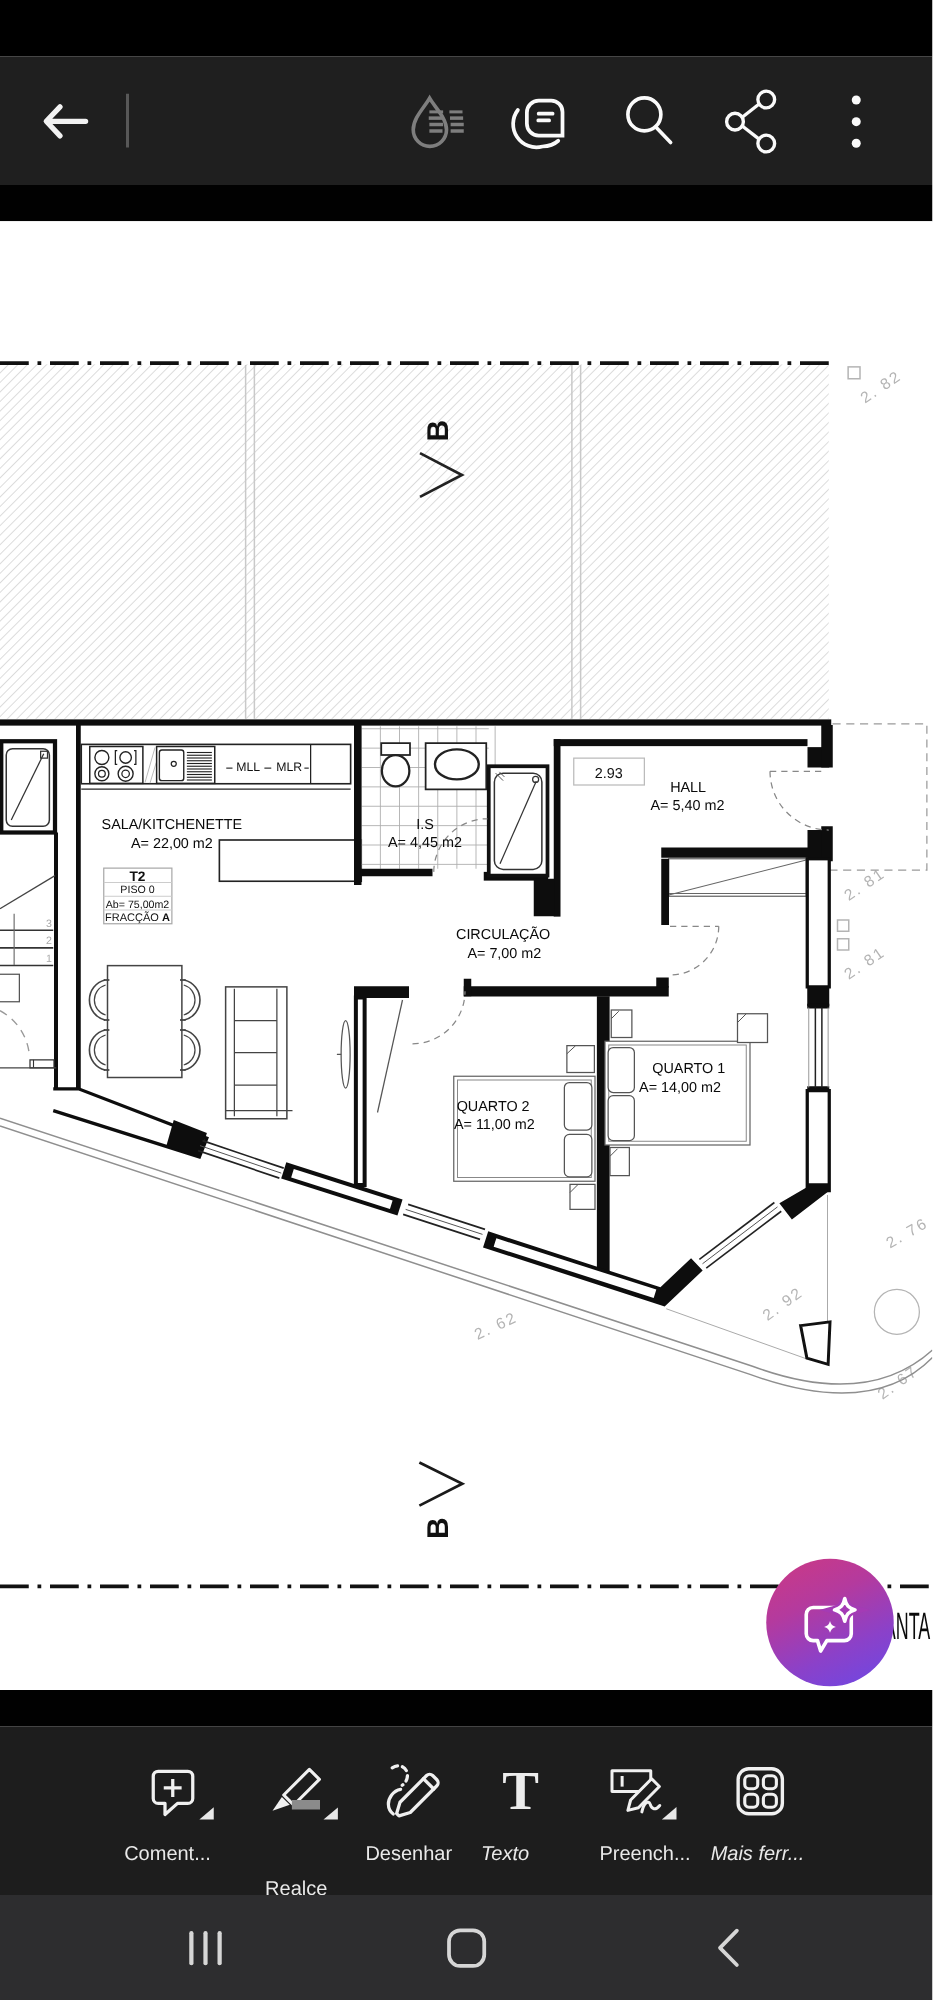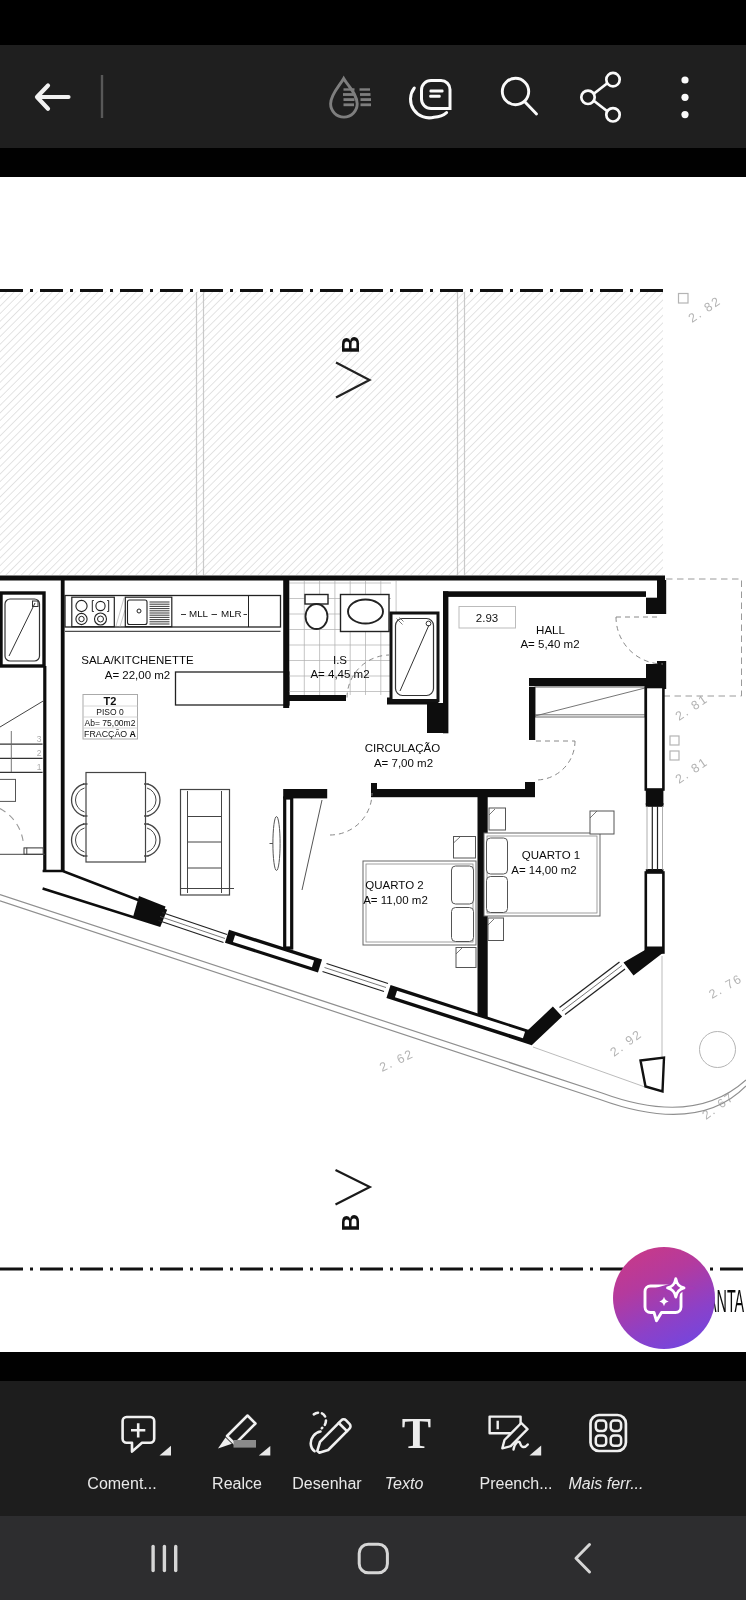--- a/index.html
+++ b/index.html
@@ -351,22 +351,22 @@
     <path d="M541.2,1445.6 L541.2,1455.6 L529.5,1455.6 Z" fill="#e8e8e8"></path>
 
     <g stroke="#f0f0f0">
       <rect x="590.5" y="1415" width="35.4" height="36" rx="8.5" stroke-width="2.7"></rect>
       <rect x="595.8" y="1420.6" width="10.4" height="10.4" rx="3.4" stroke-width="2.5"></rect>
       <rect x="610.7" y="1420.6" width="10.4" height="10.4" rx="3.4" stroke-width="2.5"></rect>
       <rect x="595.8" y="1435.4" width="10.4" height="10.4" rx="3.4" stroke-width="2.5"></rect>
       <rect x="610.7" y="1435.4" width="10.4" height="10.4" rx="3.4" stroke-width="2.5"></rect>
     </g>
   </svg>
-  <span class="tlabel" style="left:122px;">Coment...</span>
-  <span class="tlabel" style="left:237px;">Realce</span>
+  <span class="tlabel" style="left:134px;">Coment...</span>
+  <span class="tlabel" style="left:237px;margin-top:28px;">Realce</span>
   <span class="tlabel" style="left:327px;text-align:center;">Desenhar</span>
   <span class="tlabel" style="left:404px;font-style:italic;">Texto</span>
   <span class="tlabel" style="left:504px;margin-left:12px;">Preench...</span>
   <span class="tlabel" style="left:606px;font-style:italic;">Mais ferr...</span>
 </div>
 <div id="navbar" class="abs">
   <svg width="746" height="84" viewBox="0 1516 746 84" fill="none" xmlns="http://www.w3.org/2000/svg">
     <g fill="#d6d6d6">
       <rect x="151.4" y="1544.8" width="3.4" height="27.4" rx="1.7"></rect>
       <rect x="162.7" y="1544.8" width="3.4" height="27.4" rx="1.7"></rect>

